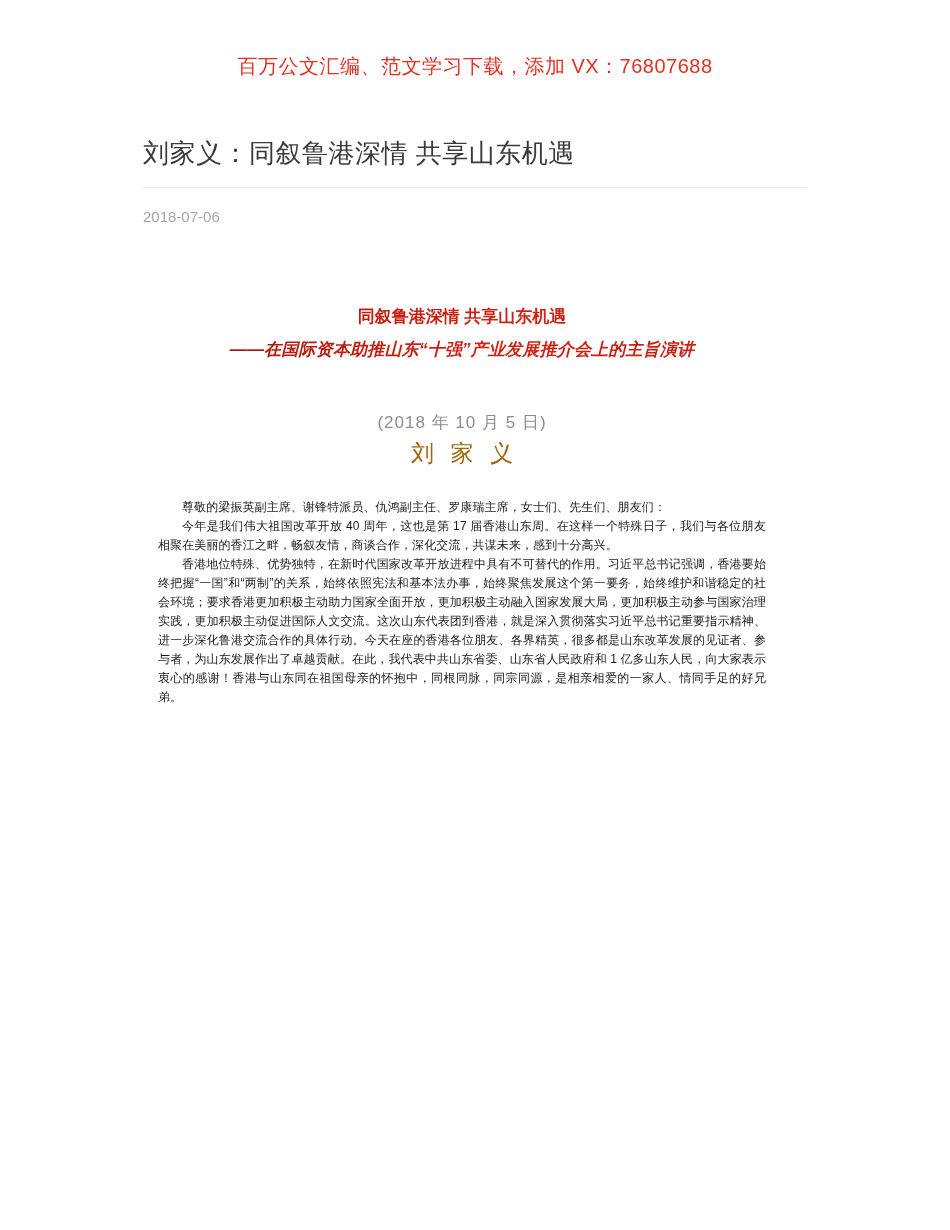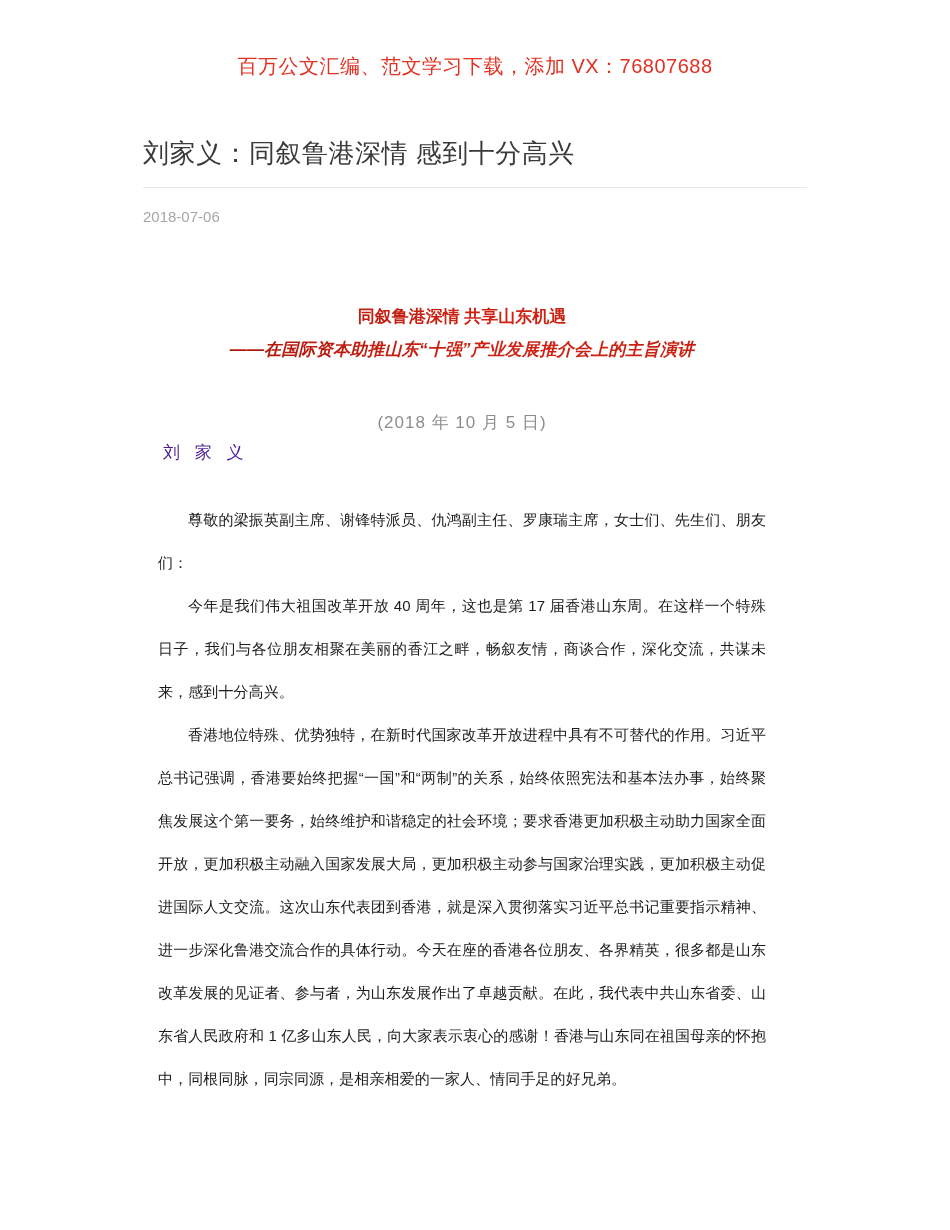--- a/index.html
+++ b/index.html
@@ -95,51 +95,51 @@
 
   .speech-date {
     margin-top: 42px;
     text-align: center;
     color: #8d8d8d;
     font-size: 17px;
     line-height: 30px;
     letter-spacing: 1px;
   }
   .speech-author {
-    text-align: left;
-    color: #4c1d95;
-    font-size: 17px;
+    text-align: center;
+    color: #a16207;
+    font-size: 23px;
     line-height: 30px;
     letter-spacing: 5px;
     padding-left: 5px;
   }
 
   .body-text {
     margin-top: 30px;
   }
   .body-text p {
     margin: 0;
     text-indent: 2em;
-    font-size: 15px;
-    line-height: 43px;
+    font-size: 12px;
+    line-height: 19px;
     color: #1b1b1b;
     text-align: justify;
     text-justify: inter-ideograph;
     letter-spacing: 0.1px;
   }
 </style>
 </head>
 <body>
 
 <div class="page">
 
   <div class="watermark">百万公文汇编、范文学习下载，添加 VX：76807688</div>
 
   <div class="article-header">
-    <div class="article-title">刘家义：同叙鲁港深情 感到十分高兴</div>
+    <div class="article-title">刘家义：同叙鲁港深情 共享山东机遇</div>
     <div class="title-divider"></div>
     <div class="meta">
       <span class="meta-date">2018-07-06</span>
     </div>
   </div>
 
   <div class="doc">
 
     <div class="red-heading">同叙鲁港深情 共享山东机遇</div>
 

